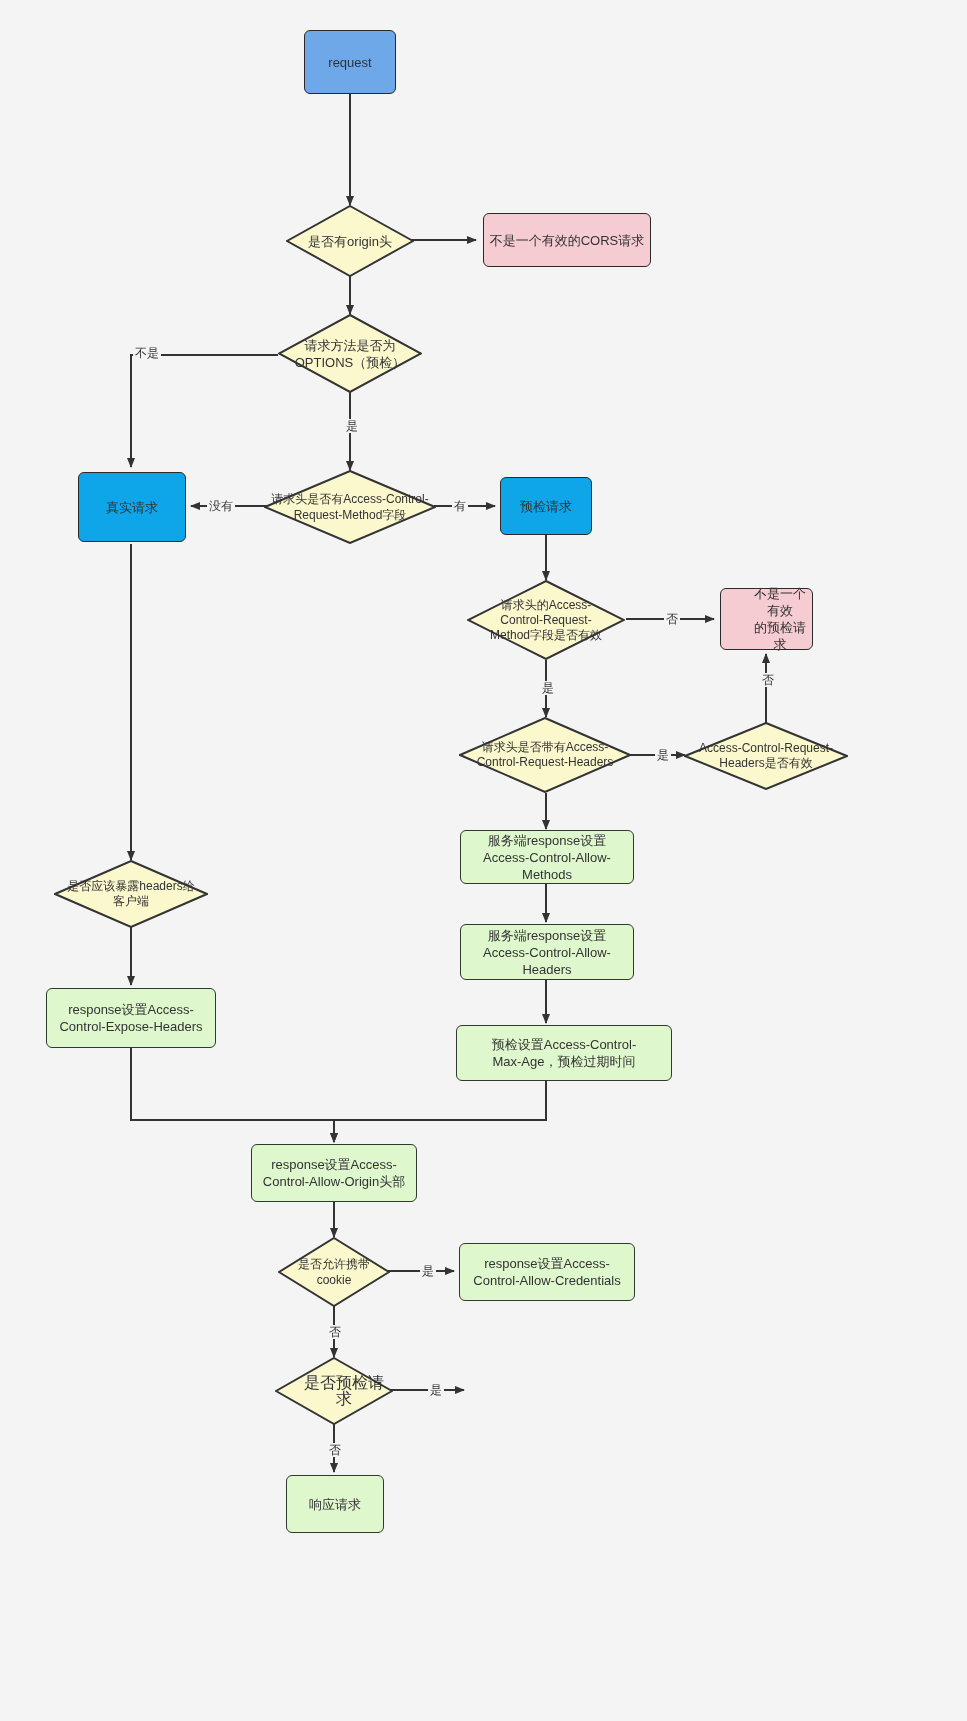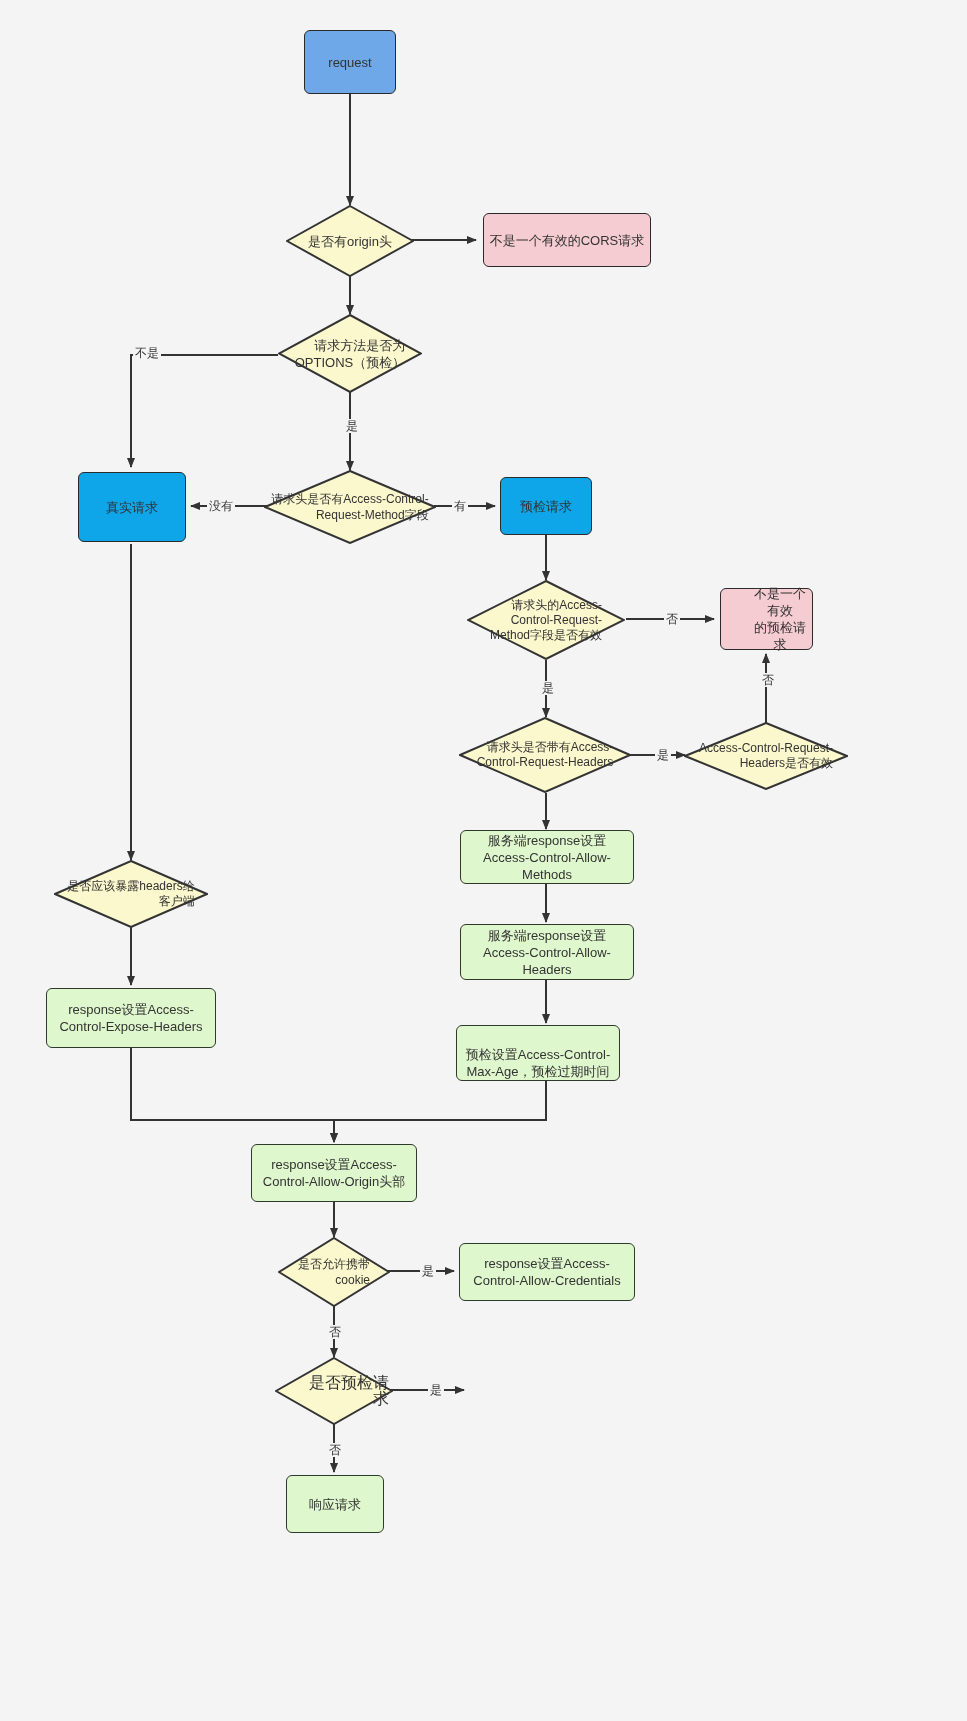--- a/index.html
+++ b/index.html
@@ -54,21 +54,20 @@
     background: #0ea5e9;
     border-color: #2a2a2a;
   }
   .node.error {
     background: #f5ccd2;
     border-color: #2a2a2a;
   }
   .node.decision {
     background: transparent;
     border: none;
-    text-align: right;
   }
   .node.decision .dtext {
     position: relative;
     z-index: 3;
     padding: 0 4px;
   }
   .node.decision .dshape {
     position: absolute;
     left: 0; top: 0;
     width: 100%; height: 100%;
@@ -222,21 +221,21 @@
 Access-Control-Allow-
 Methods</span>
   </div>
 
   <div class="node rect process" style="left:460px; top:924px; width:174px; height:56px;">
     <span>服务端response设置
 Access-Control-Allow-
 Headers</span>
   </div>
 
-  <div class="node rect process" style="left:456px; top:1025px; width:164px; height:56px;align-items:flex-end;">
+  <div class="node rect process" style="left:456px; top:1025px; width:216px; height:56px;">
     <span>预检设置Access-Control-
 Max-Age，预检过期时间</span>
   </div>
 
   <div class="node decision" style="left:54px; top:860px; width:154px; height:68px;">
     <svg class="dshape" viewBox="0 0 154 68" preserveAspectRatio="none">
       <polygon points="77,1 153,34 77,67 1,34" fill="#fbf8cd" stroke="#333333" stroke-width="2"></polygon>
     </svg>
     <span class="dtext" style="font-size:12px; line-height:15px;">是否应该暴露headers给
 客户端</span>

